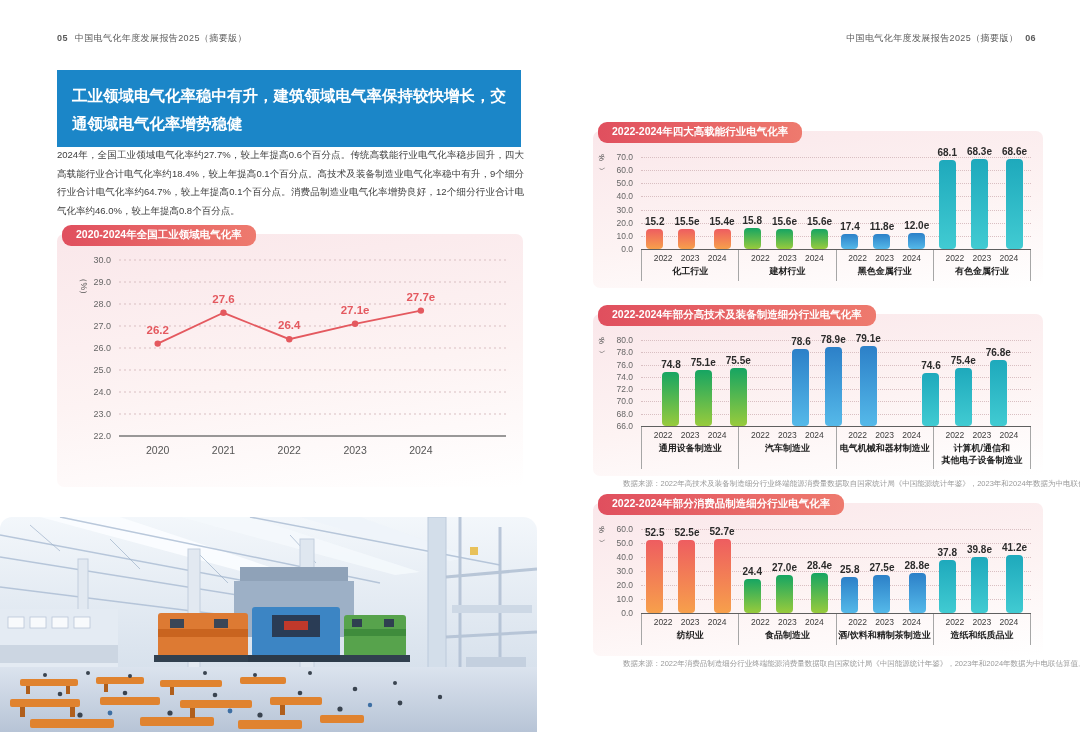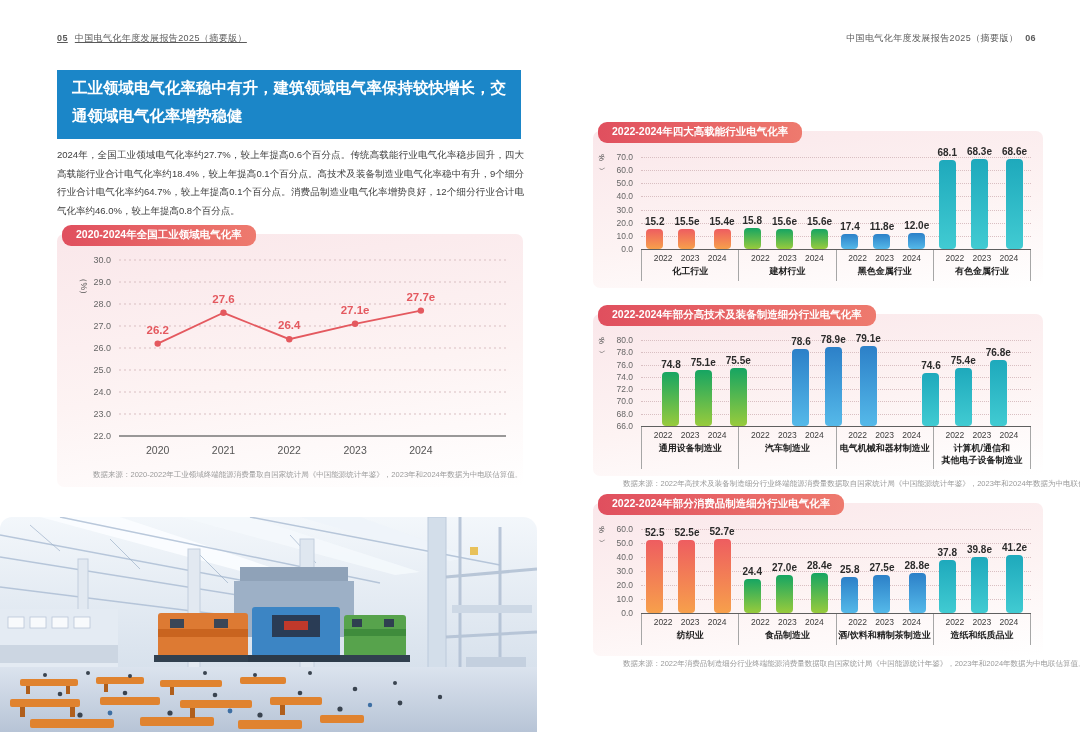--- a/index.html
+++ b/index.html
@@ -2,30 +2,30 @@
 <html><head>
 <meta charset="utf-8">
 <style>
   html,body { margin:0; padding:0; background:#ffffff; }
   .sheet {
     position:relative; width:1080px; height:732px; background:#fff;
     font-family:"Liberation Sans","DejaVu Sans",sans-serif; overflow:hidden;
   }
   
   .pg-header { position:absolute; top:32px; font-size:9px; color:#5a5a5a; letter-spacing:.4px; }
-  .pg-header.left  { left:57px;text-decoration:underline; }
+  .pg-header.left  { left:57px; }
   .pg-header.right { right:44px; }
   .pg-num { font-weight:bold; color:#5a5a5a; }
   .pg-header .t { margin:0 7px; }
 
   
   .banner {
     position:absolute; left:57px; top:70px; width:464px; box-sizing:border-box;
     background:#1b86c8; color:#fff; font-weight:bold; font-size:15.5px;
-    line-height:1.8; padding:4px 15px 9px;
+    line-height:1.8; padding:12px 15px 9px;
   }
   .intro {
     position:absolute; left:57px; top:146px; width:467px; margin:0;
     font-size:9.5px; color:#3d3d3d; line-height:1.95; text-align:justify;
   }
 
   
   .panel { position:absolute; }
   .tag {
     position:absolute; left:5px; top:0; z-index:2;
@@ -123,21 +123,20 @@
           <circle cx="228.28000000000003" cy="93.20000000000003" r="3.2" fill="#e4595f"></circle>
           <text x="228.28000000000003" y="83.20000000000003" text-anchor="middle" font-size="11.5" font-weight="bold" fill="#e4595f">26.4</text>
           <text x="228.28000000000003" y="208" text-anchor="middle" font-size="10.5" fill="#555">2022</text>
           <circle cx="294.07" cy="77.79999999999997" r="3.2" fill="#e4595f"></circle>
           <text x="294.07" y="67.79999999999997" text-anchor="middle" font-size="11.5" font-weight="bold" fill="#e4595f">27.1e</text>
           <text x="294.07" y="208" text-anchor="middle" font-size="10.5" fill="#555">2023</text>
           <circle cx="359.86" cy="64.60000000000002" r="3.2" fill="#e4595f"></circle>
           <text x="359.86" y="54.60000000000002" text-anchor="middle" font-size="11.5" font-weight="bold" fill="#e4595f">27.7e</text>
           <text x="359.86" y="208" text-anchor="middle" font-size="10.5" fill="#555">2024</text>
         </svg>
-      <div class="source">数据来源：2020-2022年工业领域终端能源消费量取自国家统计局《中国能源统计年鉴》，2023年和2024年数据为中电联估算值。</div>
     </div>
   </section>
 
   <section class="panel bar-panel bp1">
     <div class="tag">2022-2024年四大高载能行业电气化率</div>
     <div class="chartbox">
       <div class="barchart">
           <div class="plot" style="height: 92px;">
             <div class="pct">（%）</div>
             <div class="ytick" style="top: -5px;">70.0</div>

